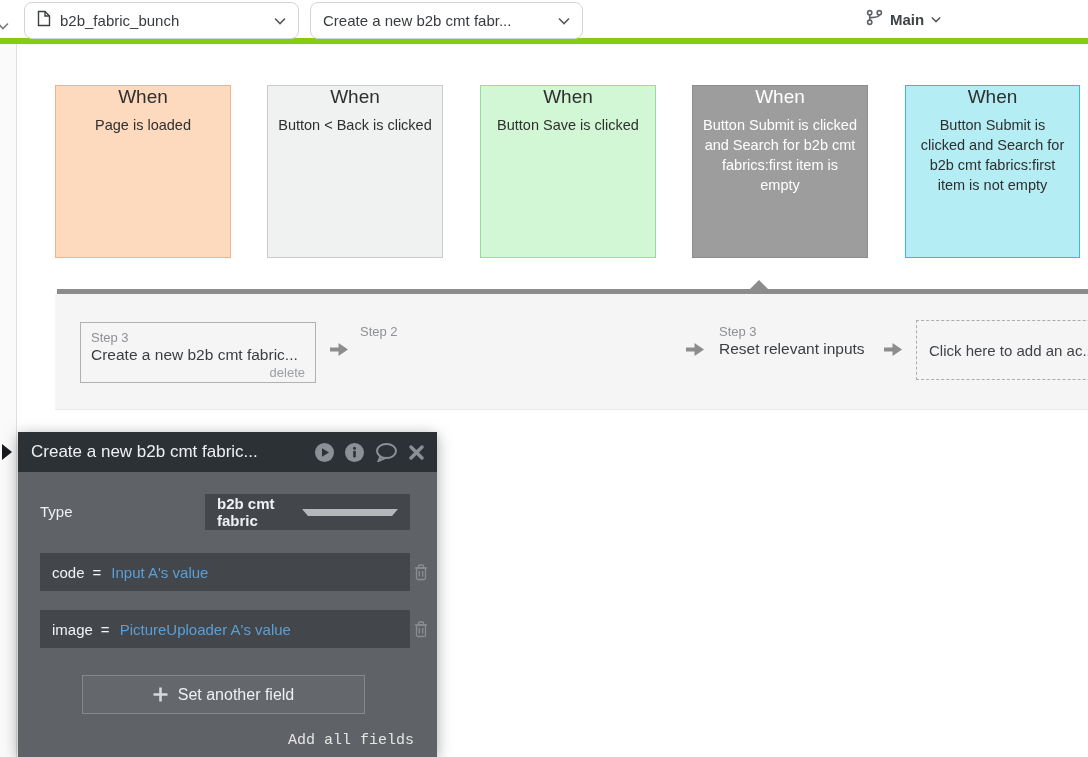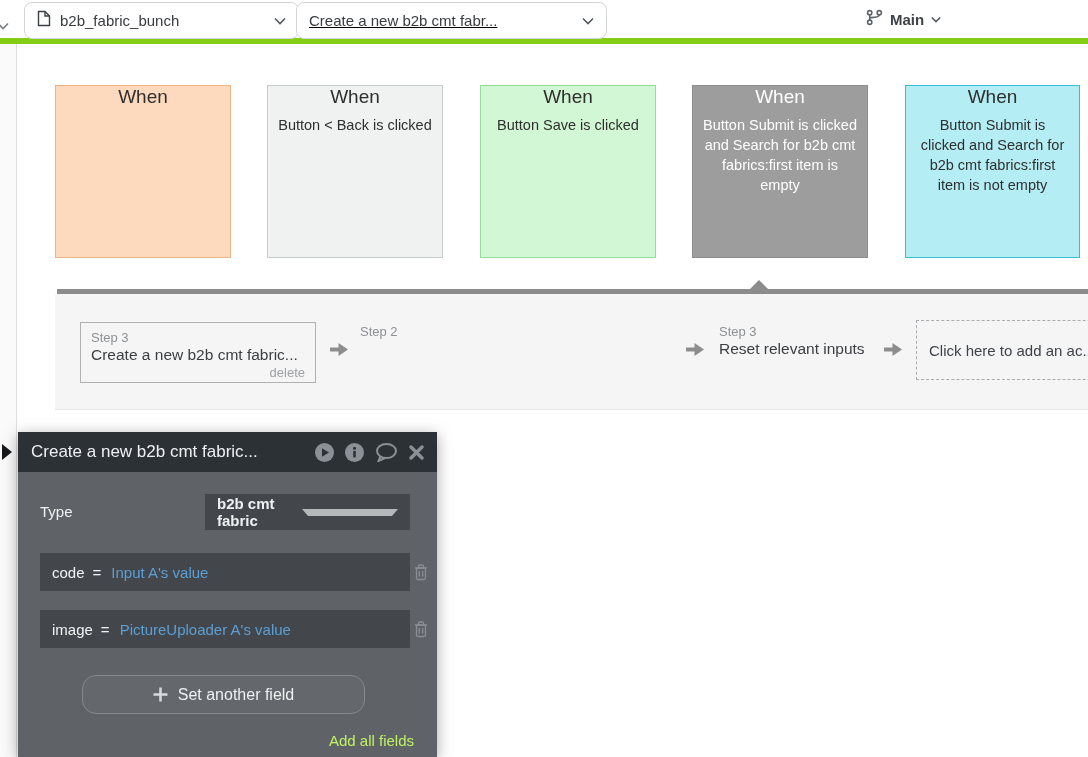--- a/index.html
+++ b/index.html
@@ -7,21 +7,21 @@
   .app {
     position:relative; width:1088px; height:757px; overflow:hidden;
     font-family:"Liberation Sans","DejaVu Sans",sans-serif; background:#ffffff;
   }
   
   .topbar { position:absolute; left:0; top:0; width:1088px; height:44px; background:#ffffff; border-bottom:6px solid #84cc16; z-index:5; }
   .edge-chevron { position:absolute; left:-3px; top:16px; }
   .dd { position:absolute; top:2px; height:37px; border:1px solid #d2d5d8; border-radius:8px; background:#fff;
         display:flex; align-items:center; padding:0 12px; cursor:pointer; }
   .dd-page { left:24px; width:275px; }
-  .dd-wf { left:296px; width:311px;text-decoration:underline; }
+  .dd-wf { left:310px; width:273px; }
   .dd .doc { margin-right:9px; }
   .dd-label { font-size:15px; color:#393c3f; flex:1; white-space:nowrap; overflow:hidden; }
   .branch { position:absolute; left:866px; top:9px; display:flex; align-items:center; gap:7px; cursor:pointer; }
   .branch-label { font-size:15px; font-weight:600; color:#3f4347; }
   
   .gutter { position:absolute; left:0; top:44px; width:17px; height:713px; background:#fafafa; border-right:1px solid #dfdfdf; }
   
   .card { position:absolute; top:85px; width:176px; height:173px; border:1px solid; text-align:center; cursor:pointer; }
   .card-title { font-size:19px; margin-top:0; }
   .card-cond { font-size:14.5px; line-height:20px; margin-top:7px; padding:0 10px; }
@@ -57,24 +57,24 @@
   .type-dd span { font-size:15px; font-weight:600; color:#eef0f2; flex:1; }
   .dd-tri { width:0; height:0; border-left:6px solid transparent; border-right:6px solid transparent; border-top:7px solid #b4b8bb; }
   .field-row { position:absolute; left:22px; width:370px; height:38px; background:#43474b;
                display:flex; align-items:center; padding:0 12px; }
   .row-code { top:121px; } .row-image { top:178px; }
   .f-name { font-size:15px; color:#f1f3f4; }
   .f-eq { font-size:15px; color:#f1f3f4; margin:0 10px 0 8px; }
   .f-val { font-size:15px; color:#5b9fd6; cursor:pointer; white-space:nowrap; }
   .trash { position:absolute; left:395px; cursor:pointer; }
   .trash1 { top:131px; } .trash2 { top:188px; }
-  .set-btn { position:absolute; left:64px; top:243px; width:283px; height:39px; border:1px solid #85898d; border-radius:14px;
+  .set-btn { position:absolute; left:64px; top:243px; width:283px; height:39px; border:1px solid #85898d; border-radius:0;
              background:rgba(255,255,255,0.03); display:flex; align-items:center; justify-content:center; gap:10px; cursor:pointer; }
   .set-btn span { font-size:16px; color:#eef0f2; }
-  .add-all { position:absolute; right:23px; top:300px; font-size:15px; color:#bef264; cursor:pointer; }
+  .add-all { position:absolute; right:23px; top:300px; font-size:15px; color:#e5e5e5; cursor:pointer;font-family:Liberation Mono, monospace; }
 </style>
 </head>
 <body>
 
 <div class="app">
 
   <div class="topbar">
     <span class="edge-chevron">
       <svg width="12" height="8" viewBox="0 0 12 8">
           <polyline points="1,1.5 6,6.5 11,1.5" fill="none" stroke="#7a7e82" stroke-width="1.6"></polyline>
@@ -111,20 +111,21 @@
       <svg width="10" height="7" viewBox="0 0 12 8">
           <polyline points="1,1.5 6,6.5 11,1.5" fill="none" stroke="#55595d" stroke-width="1.8"></polyline>
         </svg>
     </div>
   </div>
 
   <div class="gutter"></div>
 
   <div class="card" style="left: 55px; background: rgb(253, 217, 190); border-color: rgb(241, 178, 134); color: rgb(47, 47, 47);">
     <div class="card-title">When</div>
+    <div class="card-cond">Page is loaded</div>
   </div>
   <div class="card" style="left: 267px; background: rgb(240, 241, 241); border-color: rgb(201, 204, 205); color: rgb(47, 47, 47);">
     <div class="card-title">When</div>
     <div class="card-cond">Button &lt; Back is clicked</div>
   </div>
   <div class="card" style="left: 480px; background: rgb(210, 247, 212); border-color: rgb(149, 221, 155); color: rgb(47, 47, 47);">
     <div class="card-title">When</div>
     <div class="card-cond">Button Save is clicked</div>
   </div>
   <div class="card" style="left: 692px; background: rgb(157, 157, 157); border-color: rgb(141, 141, 141); color: rgb(255, 255, 255);">

